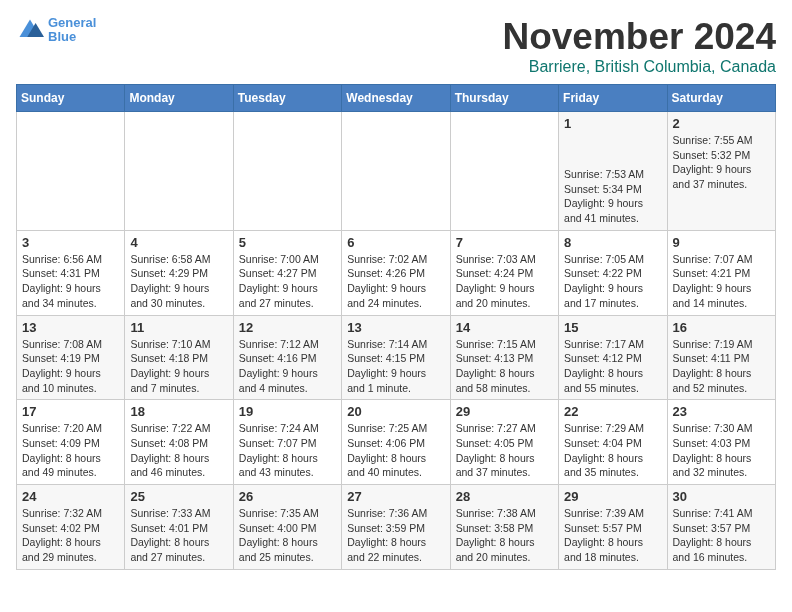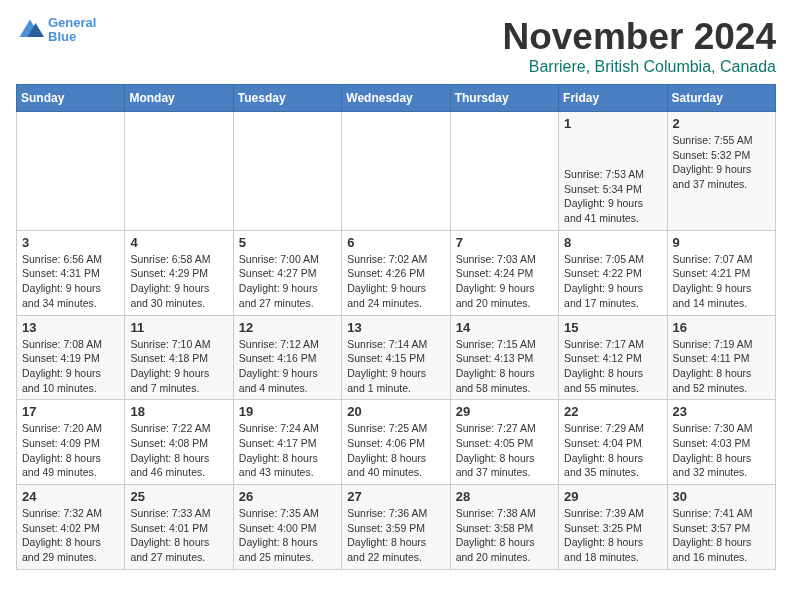--- a/index.html
+++ b/index.html
@@ -254,21 +254,21 @@
         <td>
           <span class="day-number">18</span>
           <div class="day-info" style="white-space: pre-line;">Sunrise: 7:22 AM
 Sunset: 4:08 PM
 Daylight: 8 hours
 and 46 minutes.</div>
         </td>
         <td>
           <span class="day-number">19</span>
           <div class="day-info" style="white-space: pre-line;">Sunrise: 7:24 AM
-Sunset: 4:17 PM
+Sunset: 7:07 PM
 Daylight: 8 hours
 and 43 minutes.</div>
         </td>
         <td>
           <span class="day-number">20</span>
           <div class="day-info" style="white-space: pre-line;">Sunrise: 7:25 AM
 Sunset: 4:06 PM
 Daylight: 8 hours
 and 40 minutes.</div>
         </td>
@@ -326,21 +326,21 @@
         <td>
           <span class="day-number">28</span>
           <div class="day-info" style="white-space: pre-line;">Sunrise: 7:38 AM
 Sunset: 3:58 PM
 Daylight: 8 hours
 and 20 minutes.</div>
         </td>
         <td>
           <span class="day-number">29</span>
           <div class="day-info" style="white-space: pre-line;">Sunrise: 7:39 AM
-Sunset: 3:25 PM
+Sunset: 5:57 PM
 Daylight: 8 hours
 and 18 minutes.</div>
         </td>
         <td>
           <span class="day-number">30</span>
           <div class="day-info" style="white-space: pre-line;">Sunrise: 7:41 AM
 Sunset: 3:57 PM
 Daylight: 8 hours
 and 16 minutes.</div>
         </td>

